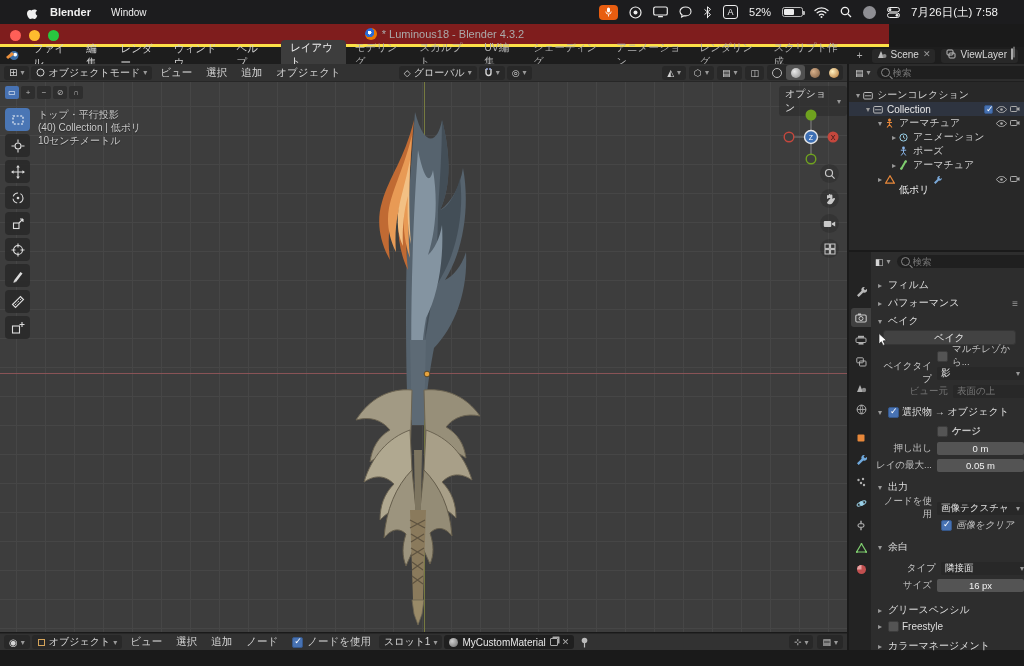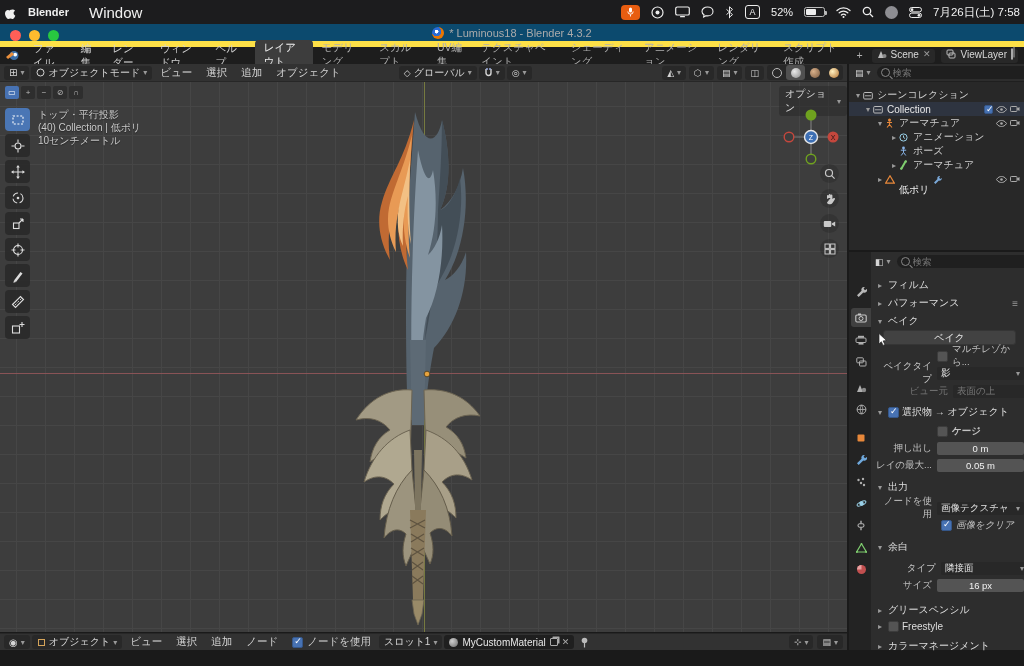--- a/index.html
+++ b/index.html
@@ -2,36 +2,36 @@
 <html><head>
 <meta charset="utf-8">
 <style>
   * { margin:0; padding:0; box-sizing:border-box; }
   body { background:#111; font-family:"Liberation Sans","DejaVu Sans",sans-serif; }
   .screen { position:relative; width:1024px; height:666px; background:#1a1a1a; overflow:hidden; color:#cfcfcf; font-size:10.5px; }
   .ab { position:absolute; }
   .r { display:flex; align-items:center; }
 
   
-  .macbar { left:0; top:0; width:1024px; height:24px; background:#1c1c1e; display:flex; align-items:center; padding:0 4px; gap:4px; color:#f0f0f0; }
+  .macbar { left:0; top:0; width:1024px; height:24px; background:#1c1c1e; display:flex; align-items:center; padding:0 26px; gap:4px; color:#f0f0f0; }
   .macbar .app { font-weight:bold; font-size:11px; padding:0 8px; }
-  .macbar .menu { padding:0 8px; font-size:15px; }
+  .macbar .menu { padding:0 8px; font-size:10px; }
   .apple { width:12px; height:13px; display:inline-block; }
   .mac-right { margin-left:auto; display:flex; align-items:center; gap:11px; }
   .mic-btn { width:19px; height:15px; background:#e85d10; border-radius:4px; display:flex; align-items:center; justify-content:center; }
   .ic { display:inline-flex; align-items:center; justify-content:center; }
   .inputA { width:15px; height:14px; border:1.4px solid #ededed; border-radius:3px; font-size:9px; display:flex; align-items:center; justify-content:center; color:#ededed; }
   .battery { width:21px; height:10px; border:1px solid #bbb; border-radius:2.5px; position:relative; }
   .battery::before { content:""; position:absolute; left:1px; top:1px; bottom:1px; width:52%; background:#ededed; border-radius:1px; }
   .battery::after { content:""; position:absolute; right:-3px; top:2.5px; width:2px; height:4px; background:#bbb; border-radius:0 1px 1px 0; }
   .dot-ic { width:13px; height:13px; border-radius:50%; background:#8e8e93; }
   .mactime { font-size:11.5px; }
 
   
-  .titlebar { left:0; top:24px; width:1024px; height:23px; background:#0c4a6e; display:flex; align-items:center; justify-content:center; border-bottom:6px solid #fde047; }
+  .titlebar { left:0; top:24px; width:889px; height:23px; background:#7f1d1d; display:flex; align-items:center; justify-content:center; border-bottom:3px solid #fde047; }
   .tl { position:absolute; left:10px; top:6px; display:flex; gap:8px; }
   .tl span { width:11px; height:11px; border-radius:50%; display:inline-block; }
   .tl-close{ background:#ff5f57; } .tl-min{ background:#febc2e; } .tl-zoom{ background:#28c840; }
   .titletxt { color:#ababab; font-size:11px; display:flex; align-items:center; gap:5px; }
   .blogo { width:12px; height:12px; border-radius:50%; background:radial-gradient(circle at 38% 38%, #fff 0 18%, #2a6bd4 19% 46%, #ea7600 47%); display:inline-block; }
 
   
   .topbar { left:0; top:47px; width:1024px; height:17px; background:#1d1d1d; display:flex; align-items:center; }
   .topbar .menu { padding:0 8px; color:#d2d2d2; font-size:10.5px; }
   .tab { padding:1px 9px 2px; color:#b0b0b0; font-size:10.5px; border-radius:4px 4px 0 0; }
@@ -206,21 +206,20 @@
     <span class="menu">ファイル</span>
     <span class="menu">編集</span>
     <span class="menu">レンダー</span>
     <span class="menu">ウィンドウ</span>
     <span class="menu">ヘルプ</span>
     <span style="width:10px;"></span>
     <span class="tab active">レイアウト</span>
     <span class="tab">モデリング</span>
     <span class="tab">スカルプト</span>
     <span class="tab">UV編集</span>
-    <span class="tab">テクスチャペイント</span>
     <span class="tab">シェーディング</span>
     <span class="tab">アニメーション</span>
     <span class="tab">レンダリング</span>
     <span class="tab">スクリプト作成</span>
     <span class="tab">+</span>
     <div style="margin-left:auto;display:flex;gap:6px;align-items:center;padding-right:6px;">
       <div class="chip">
         <span class="ic">
           <svg width="10" height="10" viewBox="0 0 10 10">
               <path d="M1 9L4 2l3 7z" fill="#bbb"></path>

